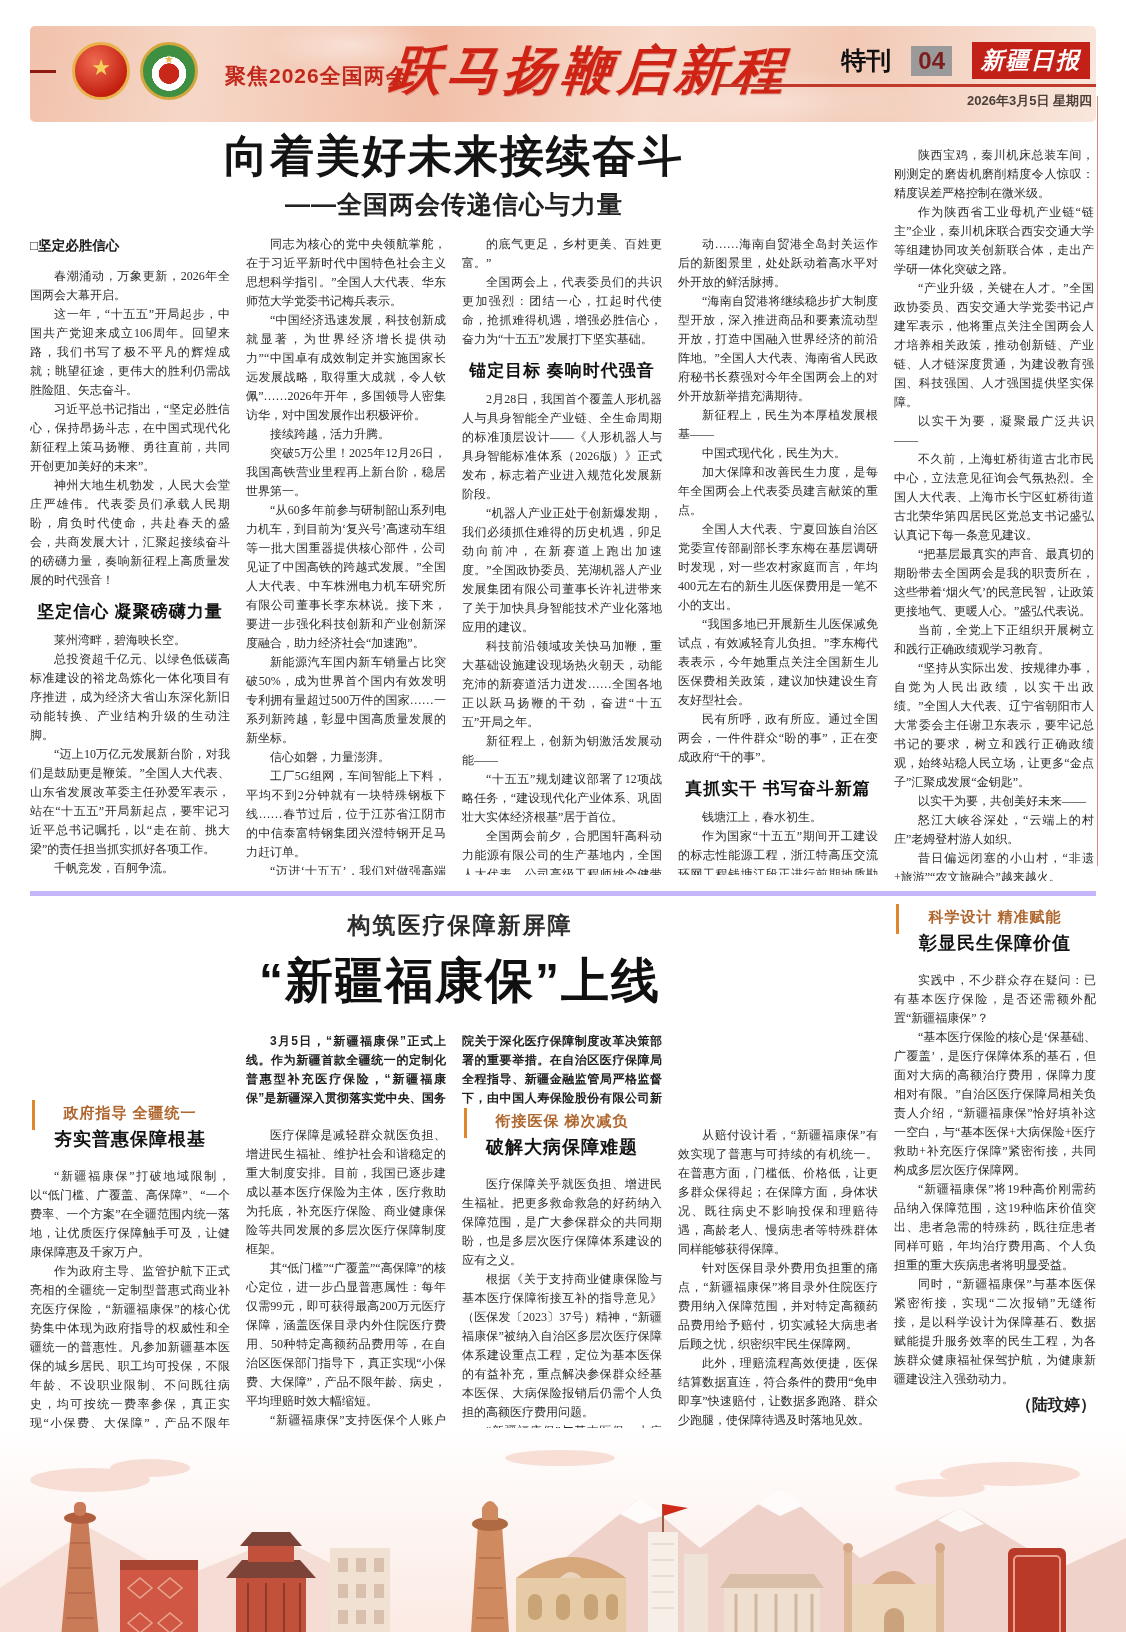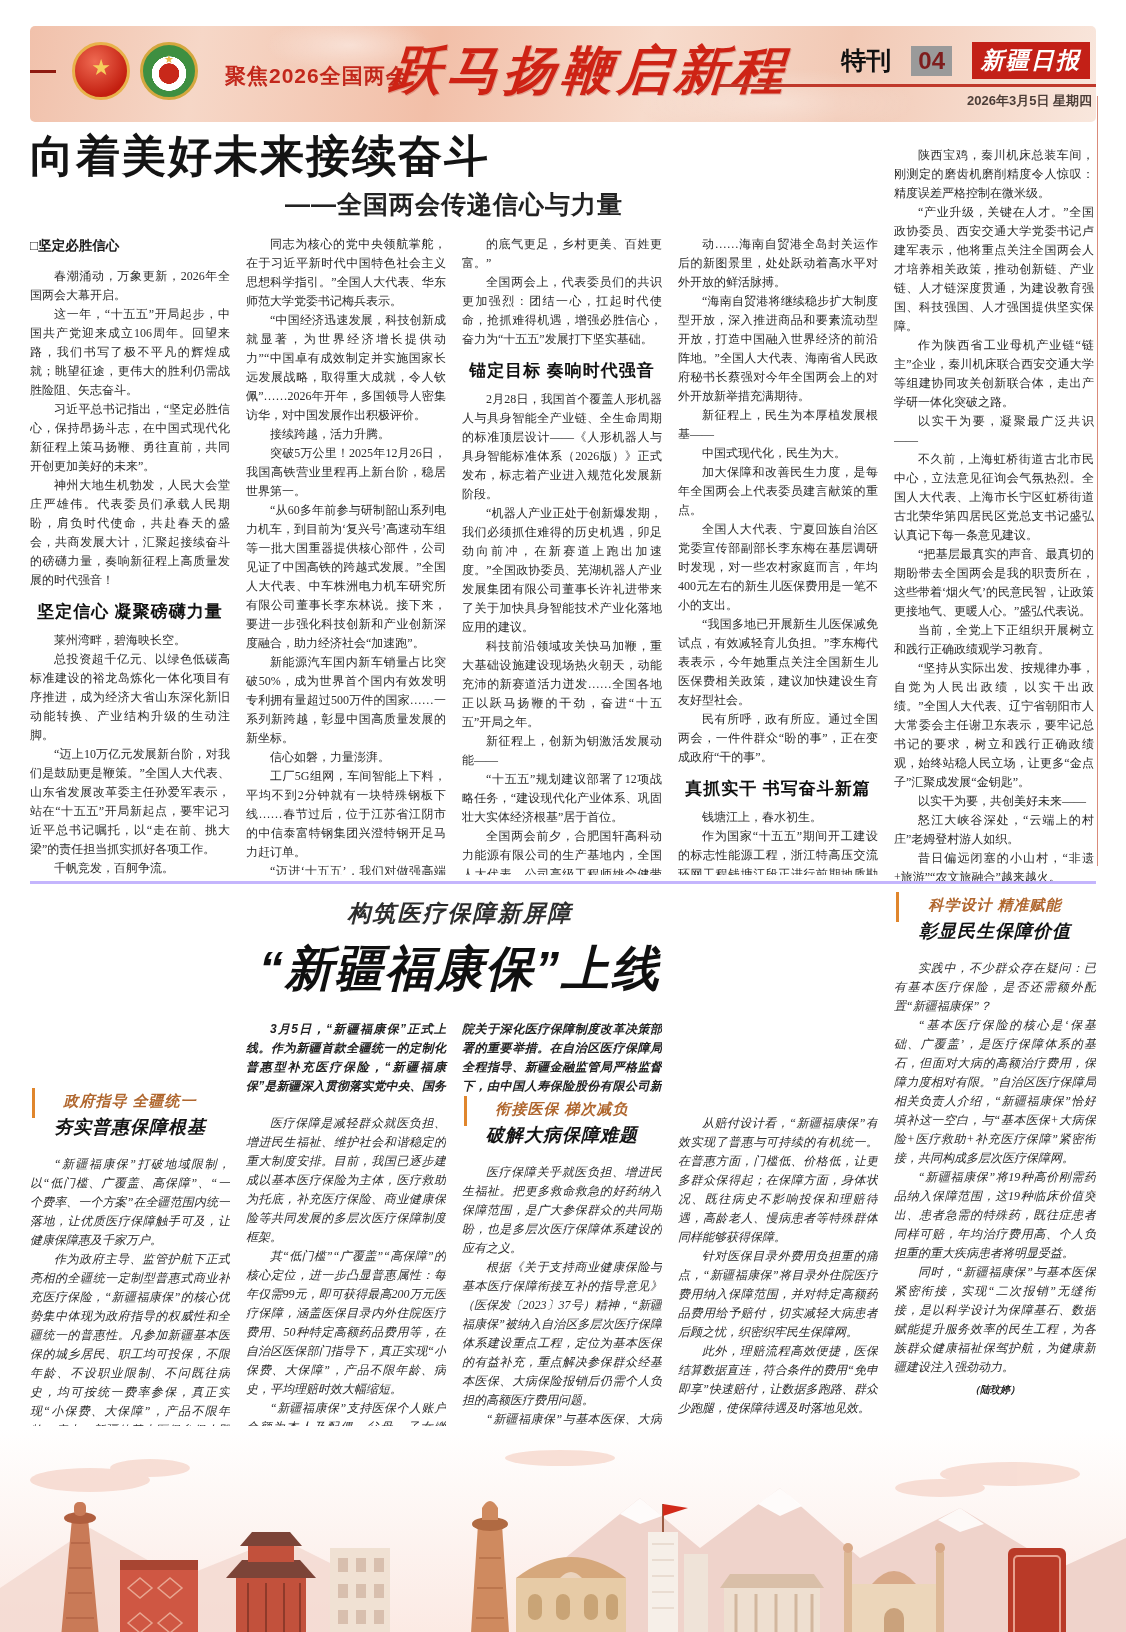--- a/index.html
+++ b/index.html
@@ -36,56 +36,56 @@
     background:#c32017; padding:3px 9px; letter-spacing:2px; }
   .red-rule { position:absolute; right:0; top:58px; width:378px; height:3px; background:#c0392b; z-index:2; }
   .banner-date { position:absolute; right:4px; top:66px; z-index:2;
     font-family:"Liberation Sans",sans-serif; font-weight:bold; font-size:13px; color:#4c3e38; }
 
   
   .article1 { position:relative; margin-top:8px; }
   .right-page-rule { position:absolute; right:-2px; top:-34px; width:1px; height:770px; background:#d98b7a; }
   .a1-flex { display:flex; gap:16px; }
   .a1-left { width:848px; }
-  .a1-headline { text-align:left; font-family:"Liberation Sans",sans-serif; font-weight:bold;
+  .a1-headline { text-align:center; font-family:"Liberation Sans",sans-serif; font-weight:bold;
     font-size:44px; color:#141414; letter-spacing:2px; line-height:1.1; margin-top:2px; }
   .a1-subtitle { text-align:center; font-family:"Liberation Sans",sans-serif; font-weight:bold;
     font-size:25px; color:#222; margin-top:8px; letter-spacing:1px; }
   .a1-cols { display:flex; gap:16px; margin-top:14px; height:640px; overflow:hidden; }
   .col { width:200px; height:100%; overflow:hidden; }
   .col-right { width:200px; height:735px; overflow:hidden; margin-top:16px; }
   .blk-p { font-size:12px; line-height:19px; text-align:justify; text-indent:2em; color:#2b2b2b; }
   .blk-byline { font-family:"Liberation Sans",sans-serif; font-weight:bold; font-size:13.5px;
     color:#1a1a1a; margin:2px 0 12px; }
   .blk-h { font-family:"Liberation Sans",sans-serif; font-weight:bold; font-size:17px; color:#111;
     text-align:center; margin:10px 0 8px; letter-spacing:1px; }
 
   
-  .article2 { position:relative; border-top:3px solid #c4b5fd; height:548px;font-style:italic; }
+  .article2 { position:relative; margin-top:10px; border-top:5px solid #c4b5fd; height:548px; }
   .a2-head { position:absolute; left:150px; top:14px; width:560px; text-align:center; }
   .a2-kicker { font-family:"Liberation Sans",sans-serif; font-weight:bold; font-size:23px; color:#2d2d2d; letter-spacing:2px; }
   .a2-headline { font-family:"Liberation Sans",sans-serif; font-weight:bold; font-size:48px; color:#101010;
     letter-spacing:2px; margin-top:8px; }
   .a2-lead { position:absolute; left:216px; top:136px; width:416px; height:86px; overflow:hidden;
     column-count:2; column-gap:16px;
     font-family:"Liberation Sans",sans-serif; font-weight:bold; font-size:12px; line-height:19px;
     text-align:justify; color:#222; }
   .a2-lead p { text-indent:2em; }
   .a2-col { position:absolute; overflow:hidden; }
   .a2-c1 { left:0;   top:202px; width:200px; height:340px; }
   .a2-c2 { left:216px; top:230px; width:200px; height:312px; }
   .a2-c3 { left:432px; top:210px; width:200px; height:332px; }
   .a2-c4 { left:648px; top:230px; width:200px; height:312px; }
   .a2-c5 { left:864px; top:6px;  width:202px; height:536px; }
   .a2-subhead { position:relative; text-align:center; padding:6px 0 8px; margin-bottom:8px; }
   .a2-subhead::before { content:""; position:absolute; left:2px; top:2px; width:3px; height:30px; background:#e0862d; }
   .a2-subhead::after { content:""; position:absolute; left:-14px; top:16px; width:14px; height:2px; background:#e0862d; }
   .a2-sh1 { font-family:"Liberation Sans",sans-serif; font-weight:bold; font-size:15px; color:#b0672f; letter-spacing:1px; }
   .a2-sh2 { font-family:"Liberation Sans",sans-serif; font-weight:bold; font-size:18px; color:#141414; margin-top:4px; letter-spacing:1px; }
-  .a2-byline { font-size:10px; font-weight:bold; text-align:center; margin-top:6px; }
+  .a2-byline { font-size:16px; font-weight:bold; text-align:right; margin-top:6px; }
 
   
   .illustration { position:absolute; left:0; bottom:0; width:1126px; height:230px; }
 </style>
 </head>
 <body>
 
 <div class="page">
   <div class="inner">
 
@@ -157,22 +157,22 @@
                 <p class="blk-p">“我国多地已开展新生儿医保减免试点，有效减轻育儿负担。”李东梅代表表示，今年她重点关注全国新生儿医保费相关政策，建议加快建设生育友好型社会。</p>
                 <p class="blk-p">民有所呼，政有所应。通过全国两会，一件件群众“盼的事”，正在变成政府“干的事”。</p>
                 <h3 class="blk-h">真抓实干 书写奋斗新篇</h3>
                 <p class="blk-p">钱塘江上，春水初生。</p>
                 <p class="blk-p">作为国家“十五五”期间开工建设的标志性能源工程，浙江特高压交流环网工程钱塘江段正进行前期地质勘探。</p>
               </div>
           </div>
         </div>
         <div class="col-right">
             <p class="blk-p">陕西宝鸡，秦川机床总装车间，刚测定的磨齿机磨削精度令人惊叹：精度误差严格控制在微米级。</p>
+            <p class="blk-p">作为陕西省工业母机产业链“链主”企业，秦川机床联合西安交通大学等组建协同攻关创新联合体，走出产学研一体化突破之路。</p>
             <p class="blk-p">“产业升级，关键在人才。”全国政协委员、西安交通大学党委书记卢建军表示，他将重点关注全国两会人才培养相关政策，推动创新链、产业链、人才链深度贯通，为建设教育强国、科技强国、人才强国提供坚实保障。</p>
-            <p class="blk-p">作为陕西省工业母机产业链“链主”企业，秦川机床联合西安交通大学等组建协同攻关创新联合体，走出产学研一体化突破之路。</p>
             <p class="blk-p">以实干为要，凝聚最广泛共识——</p>
             <p class="blk-p">不久前，上海虹桥街道古北市民中心，立法意见征询会气氛热烈。全国人大代表、上海市长宁区虹桥街道古北荣华第四居民区党总支书记盛弘认真记下每一条意见建议。</p>
             <p class="blk-p">“把基层最真实的声音、最真切的期盼带去全国两会是我的职责所在，这些带着‘烟火气’的民意民智，让政策更接地气、更暖人心。”盛弘代表说。</p>
             <p class="blk-p">当前，全党上下正组织开展树立和践行正确政绩观学习教育。</p>
             <p class="blk-p">“坚持从实际出发、按规律办事，自觉为人民出政绩，以实干出政绩。”全国人大代表、辽宁省朝阳市人大常委会主任谢卫东表示，要牢记总书记的要求，树立和践行正确政绩观，始终站稳人民立场，让更多“金点子”汇聚成发展“金钥匙”。</p>
             <p class="blk-p">以实干为要，共创美好未来——</p>
             <p class="blk-p">怒江大峡谷深处，“云端上的村庄”老姆登村游人如织。</p>
             <p class="blk-p">昔日偏远闭塞的小山村，“非遗+旅游”“农文旅融合”越来越火。</p>
           </div>
       </div>

